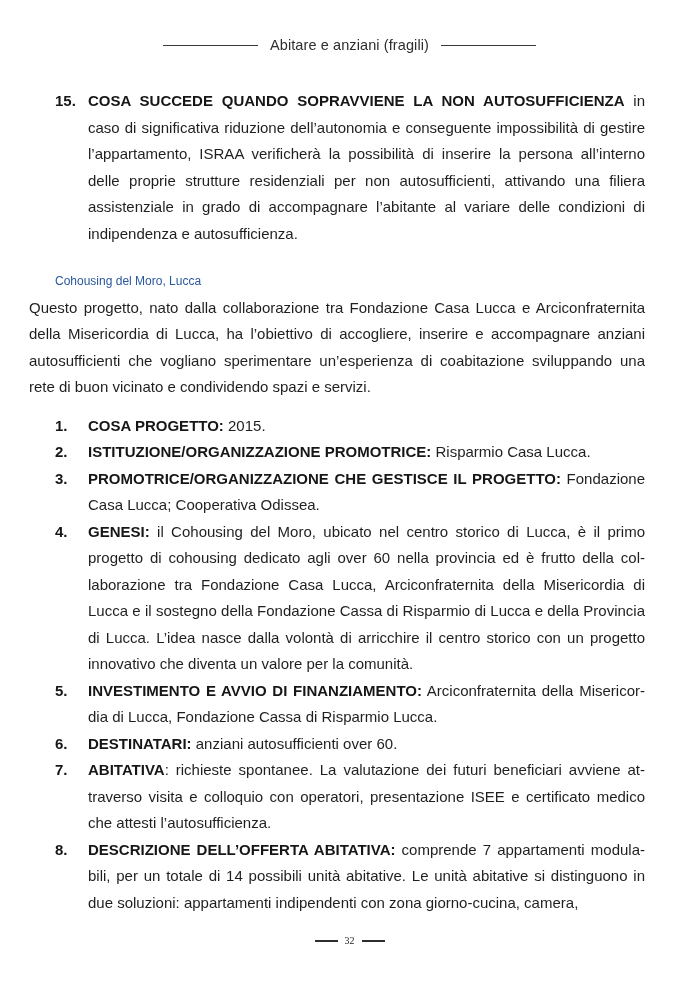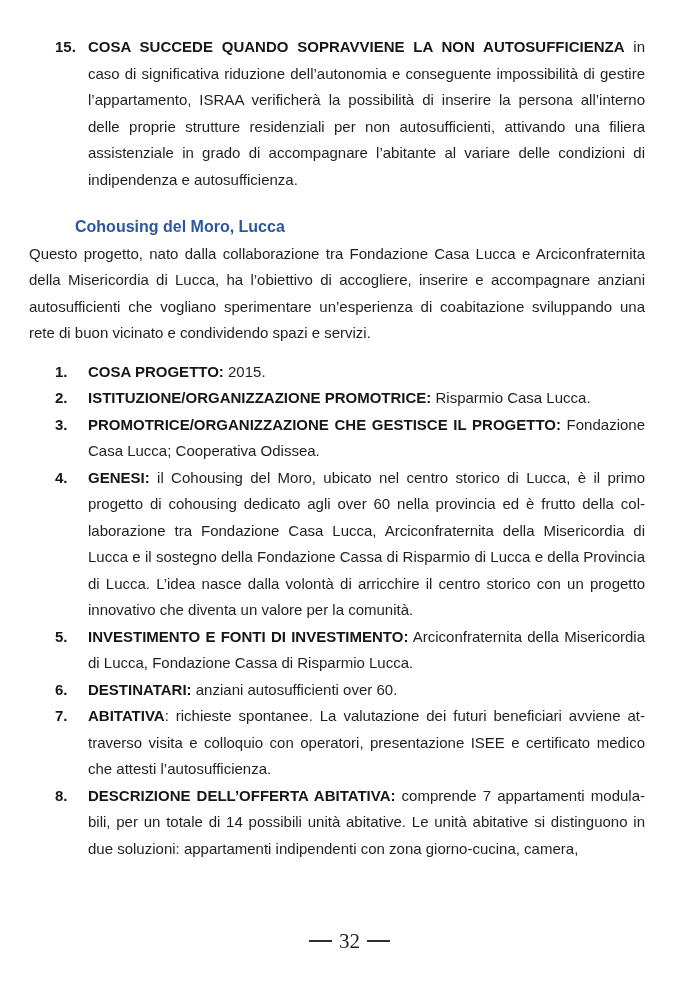--- a/index.html
+++ b/index.html
@@ -41,23 +41,23 @@
   .justify { text-align: justify; }
   b, .num { font-weight: 700; color: #161616; }
   
   .item15 {
     margin: 34px 54px 0 55px;
     display: grid;
     grid-template-columns: 33px 1fr;
   }
   
   .section-heading {
-    margin: 21px 54px 0 75px;
-    font-size: 16px;
-    font-weight: 700;
+    margin: 21px 54px 0 55px;
+    font-size: 12px;
+    font-weight: 400;
     line-height: 26.5px;
     color: #2a579e;
   }
   .intro { margin: 0 54px 0 29px; }
   
   .plist {
     margin: 12px 54px 0 55px;
     padding: 0;
     list-style: none;
   }
@@ -72,30 +72,35 @@
     left: 0;
     width: 100%;
     display: flex;
     align-items: center;
     justify-content: center;
     gap: 7px;
   }
   .rule-f { width: 23px; height: 1.5px; background: #2e2e2e; }
   .page-number {
     font-family: "Liberation Serif", serif;
-    font-size: 21px;
+    font-size: 10px;
     line-height: 20px;
     color: #1f1f1f;
   }
 </style>
 </head>
 <body>
 
 <div class="page">
 
+  <header class="page-header">
+    <span class="rule-h"></span>
+    <span class="header-title">Abitare e anziani (fragili)</span>
+    <span class="rule-h"></span>
+  </header>
 
   <section class="item15">
     <span class="num body">15.</span>
     <p class="body justify"><b>COSA SUCCEDE QUANDO SOPRAVVIENE LA NON AUTOSUFFICIENZA</b><span> in caso di significativa riduzione dell’autonomia e conseguente impossibilità di gestire l’appartamento, ISRAA verificherà la possibilità di inserire la persona all’interno delle proprie strutture residenziali per non autosufficienti, attivando una filiera assistenziale in grado di accompagnare l’abitante al variare delle condizioni di indipendenza e autosufficienza.</span></p>
   </section>
 
   <h2 class="section-heading" style="color: rgb(42, 87, 158);">Cohousing del Moro, Lucca</h2>
 
   <p class="body justify intro">Questo progetto, nato dalla collaborazione tra Fondazione Casa Lucca e Arciconfra­ternita della Misericordia di Lucca, ha l’obiettivo di accogliere, inserire e accompagna­re anziani autosufficienti che vogliano sperimentare un’esperienza di coabitazione sviluppando una rete di buon vicinato e condividendo spazi e servizi.</p>
 
@@ -115,21 +120,21 @@
     <p class="body justify"><b>PROMOTRICE/ORGANIZZAZIONE CHE GESTISCE IL PROGETTO:</b><span> Fondazione Casa Lucca; Cooperativa Odissea.</span></p>
   </li>
 
   <li class="plist-item">
     <span class="num body">4.</span>
     <p class="body justify"><b>GENESI:</b><span> il Cohousing del Moro, ubicato nel centro storico di Lucca, è il primo progetto di cohousing dedicato agli over 60 nella provincia ed è frutto della col­laborazione tra Fondazione Casa Lucca, Arciconfraternita della Misericordia di Lucca e il sostegno della Fondazione Cassa di Risparmio di Lucca e della Provincia di Lucca. L’idea nasce dalla volontà di arricchire il centro storico con un progetto innovativo che diventa un valore per la comunità.</span></p>
   </li>
 
   <li class="plist-item">
     <span class="num body">5.</span>
-    <p class="body justify"><b>INVESTIMENTO E FONTI DI INVESTIMENTO:</b><span> Arciconfraternita della Misericor­dia di Lucca, Fondazione Cassa di Risparmio Lucca.</span></p>
+    <p class="body justify"><b>INVESTIMENTO E AVVIO DI FINANZIAMENTO:</b><span> Arciconfraternita della Misericor­dia di Lucca, Fondazione Cassa di Risparmio Lucca.</span></p>
   </li>
 
   <li class="plist-item">
     <span class="num body">6.</span>
     <p class="body justify"><b>DESTINATARI:</b><span> anziani autosufficienti over 60.</span></p>
   </li>
 
   <li class="plist-item">
     <span class="num body">7.</span>
     <p class="body justify"><b>ABITATIVA</b><span>: richieste spontanee. La valutazione dei futuri beneficiari avviene at­traverso visita e colloquio con operatori, presentazione ISEE e certificato medico che attesti l’autosufficienza.</span></p>

